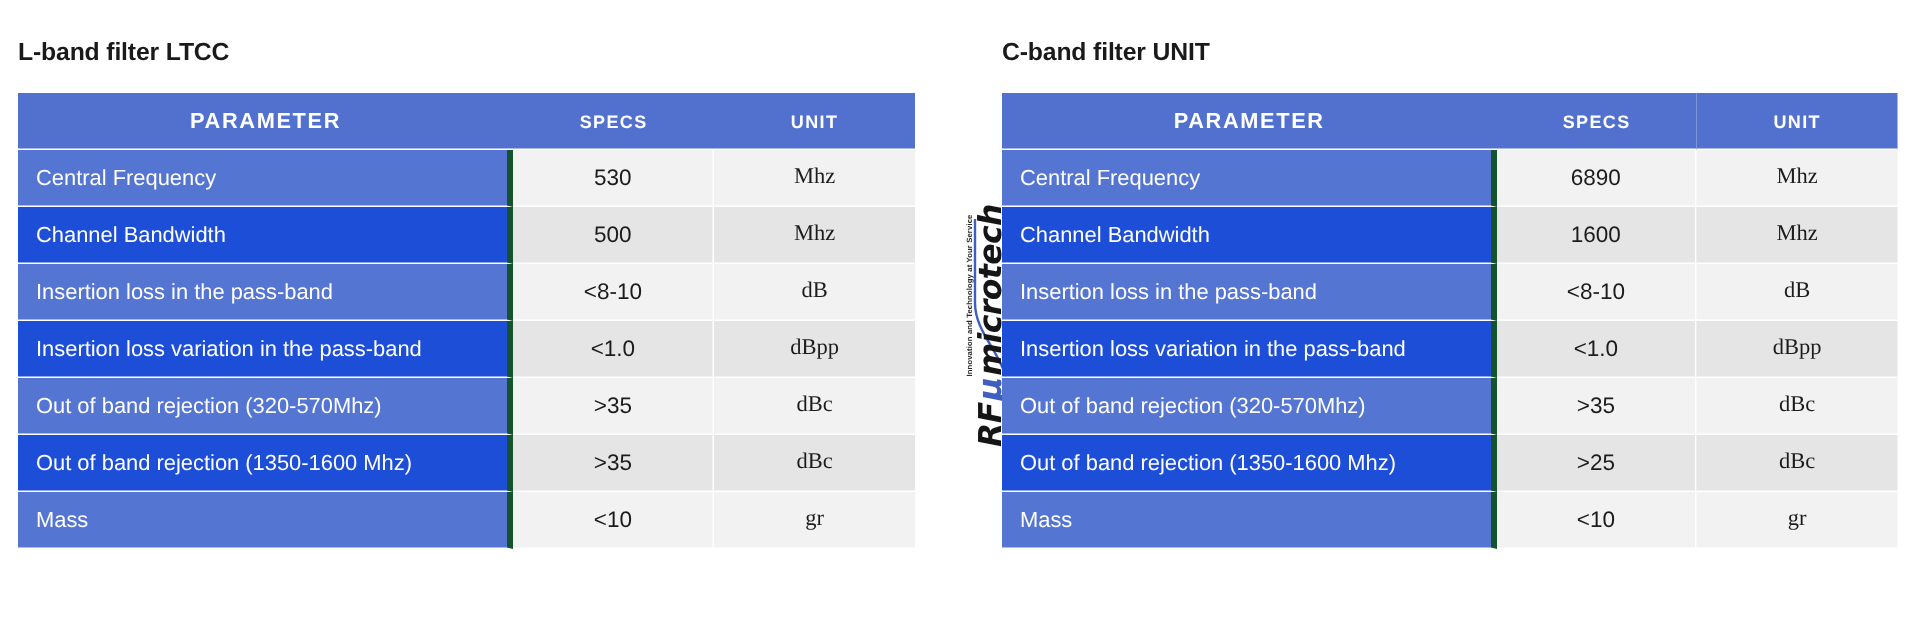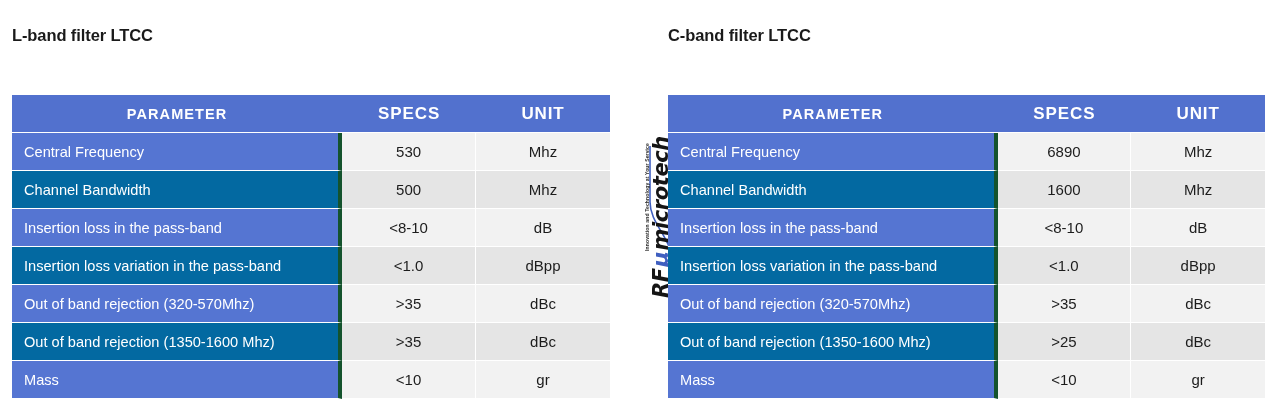--- a/index.html
+++ b/index.html
@@ -36,71 +36,70 @@
 
   
   .spec-table {
     position: absolute;
     top: 62px;
     left: 0;
     width: 100%;
     border-collapse: separate;
     border-spacing: 0;
     table-layout: fixed;
-    margin-top: 33px;
   }
   .spec-table th, .spec-table td {
     padding: 0;
     margin: 0;
     height: 38px;
     vertical-align: middle;
     border-bottom: 1px solid #ffffff;
     overflow: hidden;
     white-space: nowrap;
   }
 
   
   col.c-param { width: 55.2%; }
   col.c-specs { width: 22.4%; }
   col.c-unit  { width: 22.4%; }
 
   
   thead th {
     background: #5271ce;
     color: #ffffff;
-    font-size: 17px;
+    font-size: 12px;
     font-weight: bold;
     letter-spacing: 0.9px;
     text-align: center;
     height: 46px;
     border-bottom: 1px solid #ffffff;
   }
   thead th.th-param { font-size: 14.5px; letter-spacing: 1.1px; }
 
   
   td.param {
     color: #ffffff;
     font-size: 14.6px;
     text-align: left;
     padding-left: 12px;
     border-right: 4px solid #14532d;
   }
   tr.odd  td.param { background: #5575d2; }
-  tr.even td.param { background: #0369a1; }
+  tr.even td.param { background: #1d4ed8; }
 
   
   td.val {
     color: #1c1c1c;
     font-size: 15px;
     text-align: center;
     border-right: 1px solid #ffffff;
   }
   tr.odd  td.val { background: #f2f2f2; }
   tr.even td.val { background: #e5e5e5; }
-  td.val.last { border-right: none; }
+  td.val.last { border-right: none; font-family: Liberation Serif, serif; }
 
   
   #brand-logo {
     position: absolute;
     left: 614px;
     top: 128px;
     width: 58px;
     height: 170px;
   }
   .logo-rot {
@@ -215,21 +214,21 @@
         <path d="M2 24 C 26 24, 40 2, 62 2 L 118 2" fill="none" stroke="#3f5fc0" stroke-width="1.6"></path>
       </svg>
       <div class="logo-main">
         <span class="logo-rf">RF</span><span class="logo-mu">μ</span><span>microtech</span>
       </div>
       <div class="logo-tag">Innovation and Technology at Your Service</div>
     </div>
   </div>
 
   <section class="panel" id="panel-right">
-    <h2 class="panel-title">C-band filter LTCC</h2>
+    <h2 class="panel-title">C-band filter UNIT</h2>
 
     <table class="spec-table">
       <colgroup>
         <col class="c-param">
           <col class="c-specs">
           <col class="c-unit">
       </colgroup>
       <thead>
         <tr>
           <th class="th-param">PARAMETER</th>

